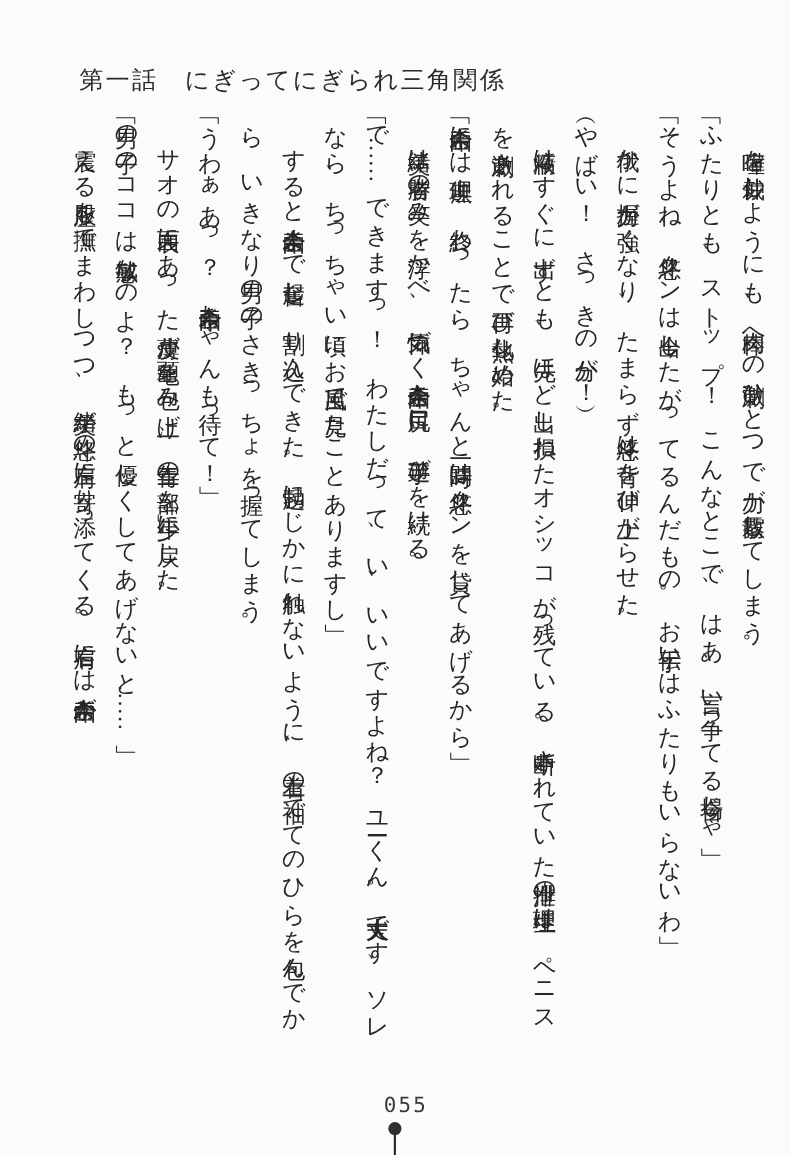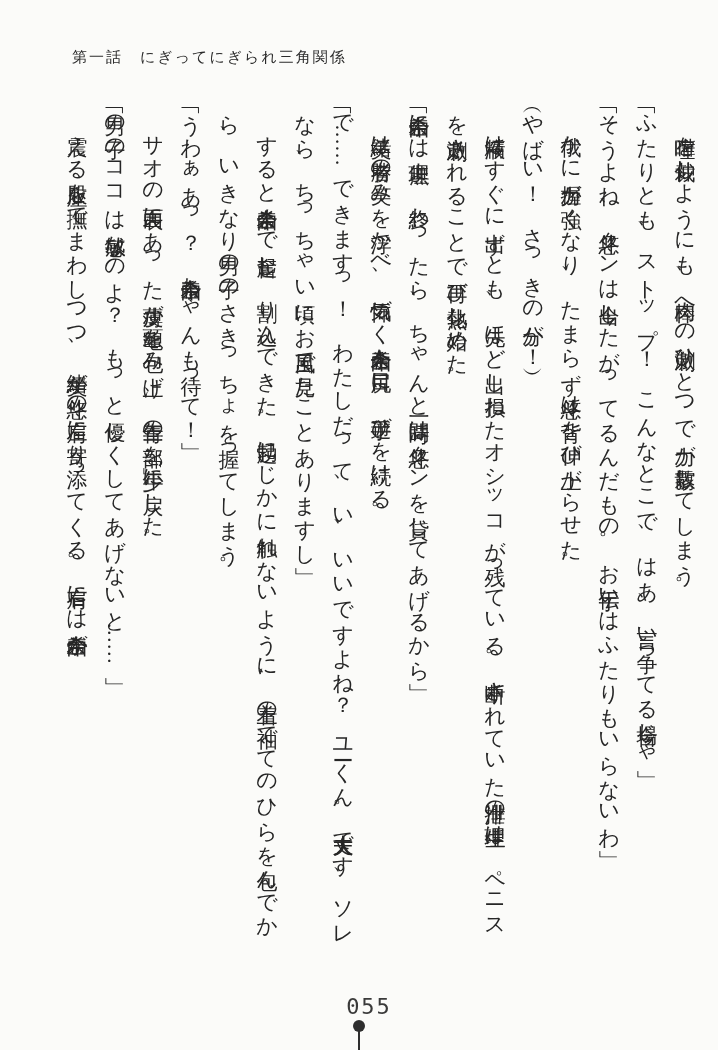--- a/index.html
+++ b/index.html
@@ -14,23 +14,23 @@
     position: relative;
     width: 718px;
     height: 1050px;
     background: #fbfbf9;
     overflow: hidden;
     color: #262626;
   }
   
   .running-head {
     position: absolute;
-    top: 48px;
+    top: 58px;
     left: 72px;
-    font-size: 15px;
+    font-size: 22px;
     letter-spacing: 2px;
     color: #2b2b2b;
     white-space: nowrap;
   }
   
   .text-block {
     position: absolute;
     top: 100px;
     right: 14px;
     height: 845px;
@@ -46,21 +46,21 @@
     padding: 0;
   }
   
   .folio {
     position: absolute;
     left: 0;
     right: 0;
     top: 994px;
     text-align: center;
     font-family: "DejaVu Sans Mono", "Liberation Mono", monospace;
-    font-size: 22px;
+    font-size: 19px;
     letter-spacing: 2px;
     color: #3a3a3a;
     margin-left: 20px;
   }
   
   .binding-mark {
     position: absolute;
     left: 352px;
     top: 1020px;
     width: 14px;

